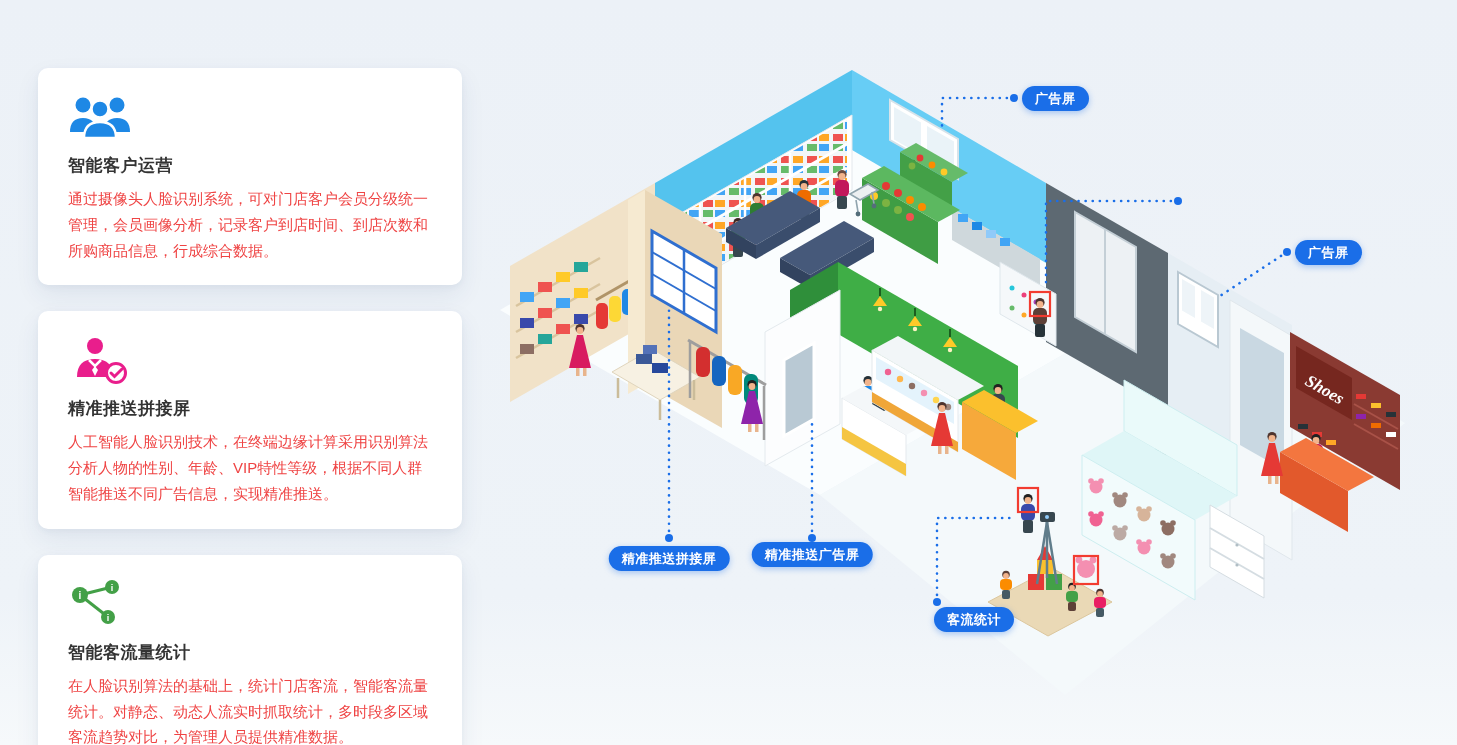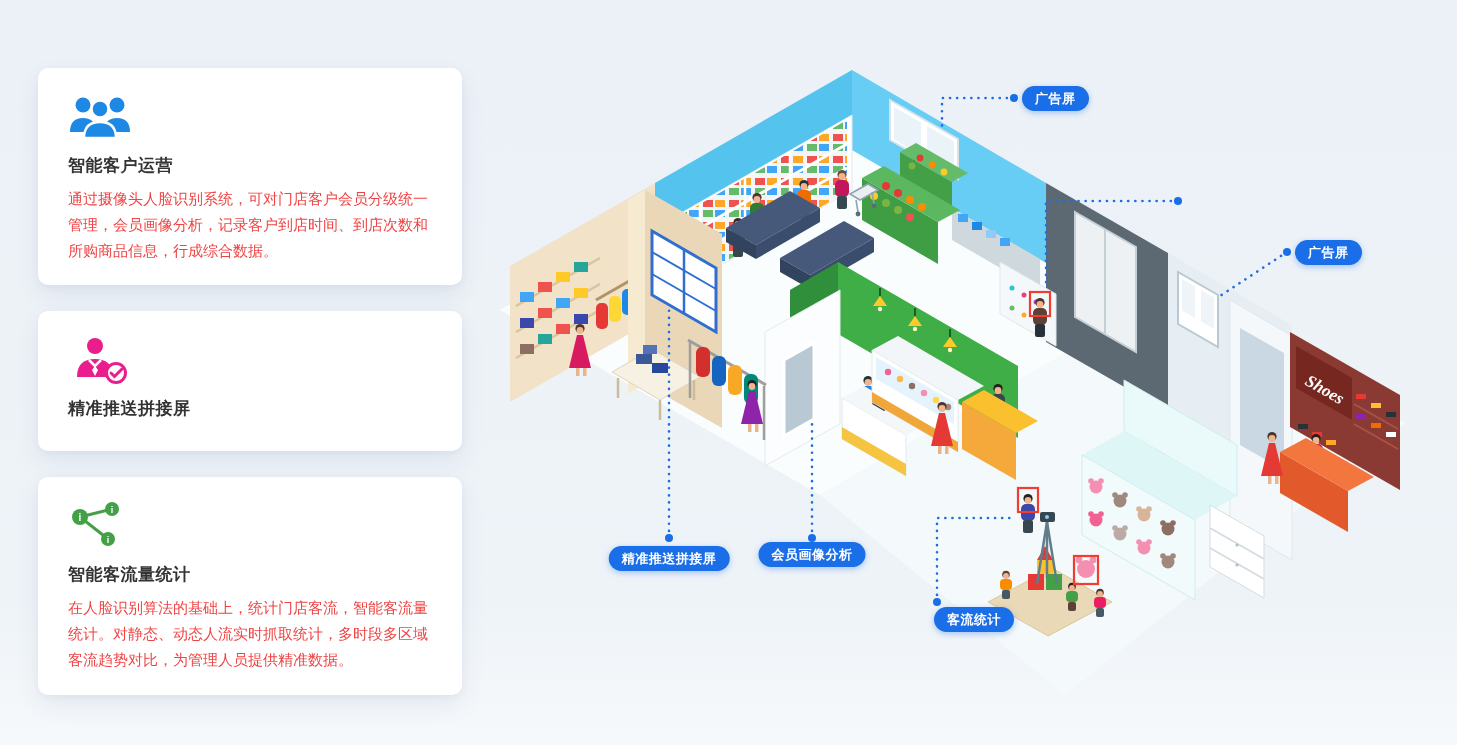--- a/index.html
+++ b/index.html
@@ -490,21 +490,21 @@
       <circle cx="1287" cy="252" r="4"></circle>
       <circle cx="669" cy="538" r="4"></circle>
       <circle cx="812" cy="538" r="4"></circle>
       <circle cx="937" cy="602" r="4"></circle>
     </g>
   </svg>
 
   <div class="pill" style="left:1022px; top:86px">广告屏</div>
   <div class="pill" style="left:1295px; top:240px">广告屏</div>
   <div class="pill centered" style="left:669px; top:546px">精准推送拼接屏</div>
-  <div class="pill centered" style="left:812px; top:542px">会员画像分析</div>
+  <div class="pill centered" style="left:812px; top:542px">精准推送广告屏</div>
   <div class="pill centered" style="left:974px; top:607px">客流统计</div>
 
   <aside class="cards">
 
     <section class="card">
       <div class="card-icon">
         <svg viewBox="0 0 64 50" width="64" height="50">
           <g fill="#1e88e5">
             <circle cx="15" cy="13" r="7.5"></circle>
             <path d="M2,40 q0,-14 13,-14 q13,0 13,14 z"></path>
@@ -526,20 +526,21 @@
             <circle cx="27" cy="11" r="8"></circle>
             <path d="M9,42 q0,-18 18,-18 q18,0 18,18 z"></path>
           </g>
           <path d="M21,25 L27,31 L33,25" stroke="#ffffff" stroke-width="2.5" fill="none"></path>
           <polygon points="27,31 24,35 27,41 30,35" fill="#ffffff"></polygon>
           <circle cx="48" cy="38" r="9.5" fill="#ffffff" stroke="#e91e8c" stroke-width="3"></circle>
           <path d="M43,38 l3.5,3.5 L54,34" stroke="#e91e8c" stroke-width="3" fill="none" stroke-linecap="round"></path>
         </svg>
       </div>
       <h3>精准推送拼接屏</h3>
+      <p>人工智能人脸识别技术，在终端边缘计算采用识别算法分析人物的性别、年龄、VIP特性等级，根据不同人群智能推送不同广告信息，实现精准推送。</p>
     </section>
 
     <section class="card">
       <div class="card-icon">
         <svg viewBox="0 0 64 50" width="64" height="50">
           <line x1="12" y1="16" x2="44" y2="8" stroke="#43a047" stroke-width="3"></line>
           <line x1="12" y1="16" x2="40" y2="38" stroke="#43a047" stroke-width="3"></line>
           <circle cx="12" cy="16" r="8" fill="#43a047"></circle>
           <circle cx="44" cy="8" r="7" fill="#43a047"></circle>
           <circle cx="40" cy="38" r="7" fill="#43a047"></circle>

